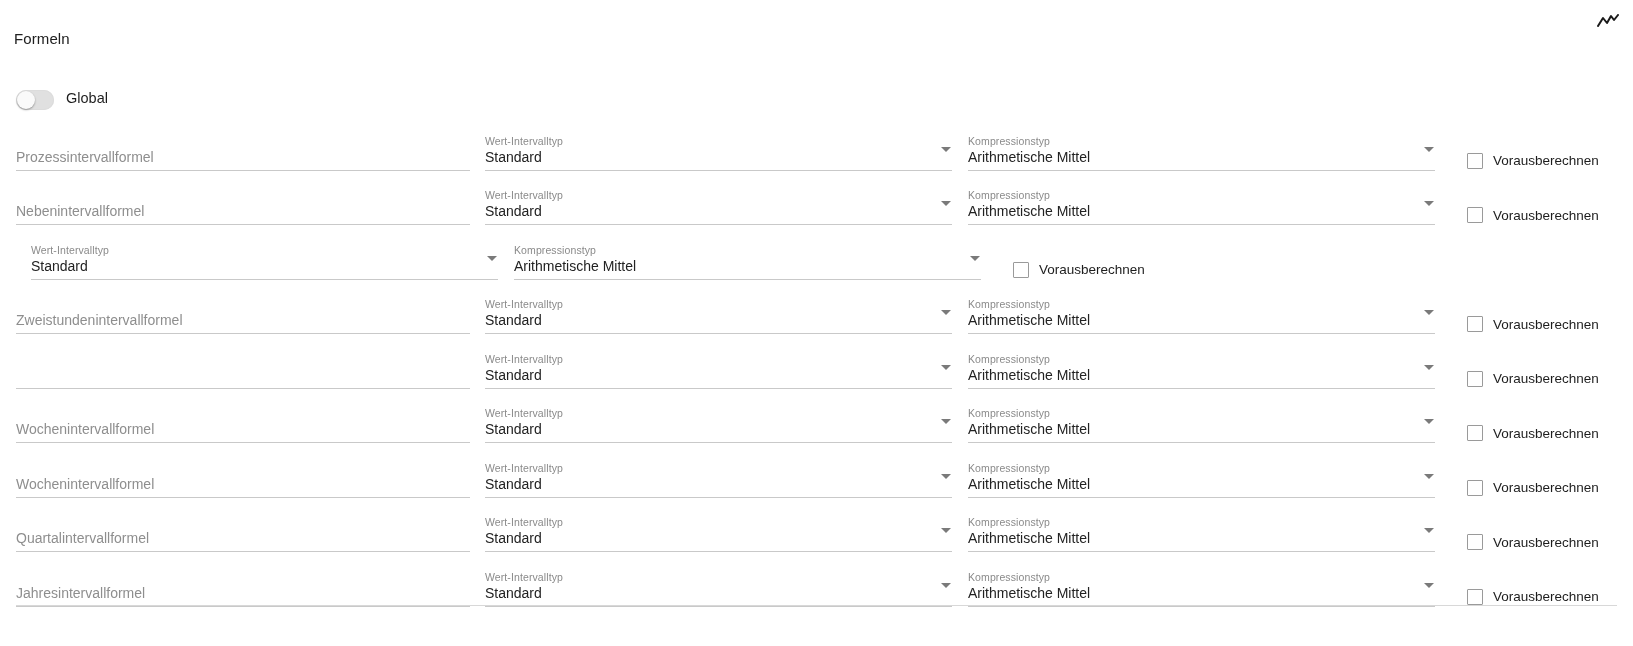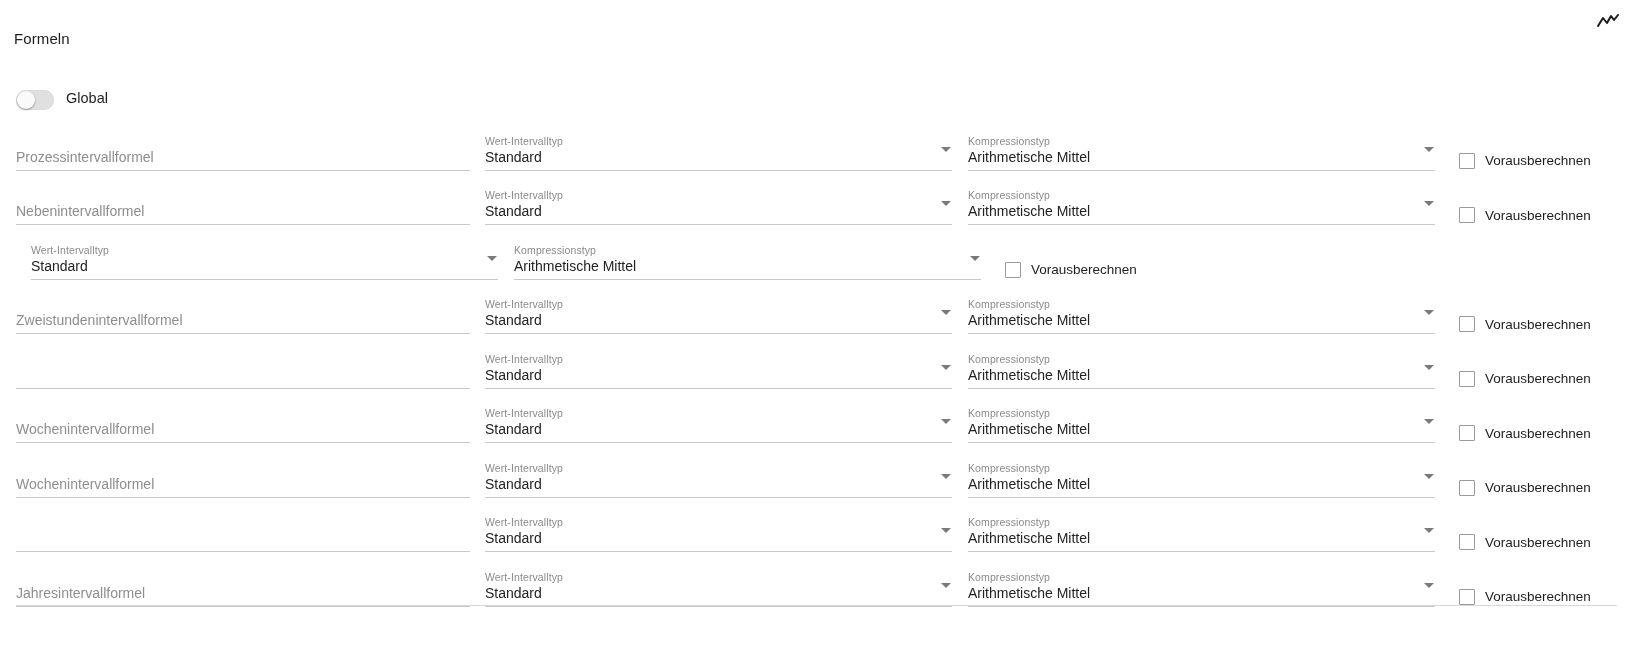--- a/index.html
+++ b/index.html
@@ -146,21 +146,21 @@
     border-top: 5px solid #7a7a7a;
     margin-bottom: 7px;
     margin-right: 1px;
     flex: none;
   }
 
   
   .col-check {
     display: flex;
     align-items: center;
-    margin-left: 24px;
+    margin-left: 32px;
     padding-bottom: 2px;
   }
   .checkbox {
     width: 14px;
     height: 14px;
     border: 1.5px solid #9a9a9a;
     border-radius: 1px;
     flex: none;
     background: #fff;
   }
@@ -381,20 +381,23 @@
         </div>
         <div class="underline"></div>
       </div>
       <div class="col-check">
         <div class="checkbox"></div>
         <div class="check-label">Vorausberechnen</div>
       </div>
     </div>
     <div class="row">
       <div class="field col-name">
+        <div class="fvalue-wrap">
+          <div class="fplaceholder">Quartalintervallformel</div>
+        </div>
         <div class="underline"></div>
       </div>
       <div class="field col-select-a">
         <div class="flabel">Wert-Intervalltyp</div>
         <div class="select-line">
           <div class="fvalue">Standard</div>
           <div class="caret"></div>
         </div>
         <div class="underline"></div>
       </div>

